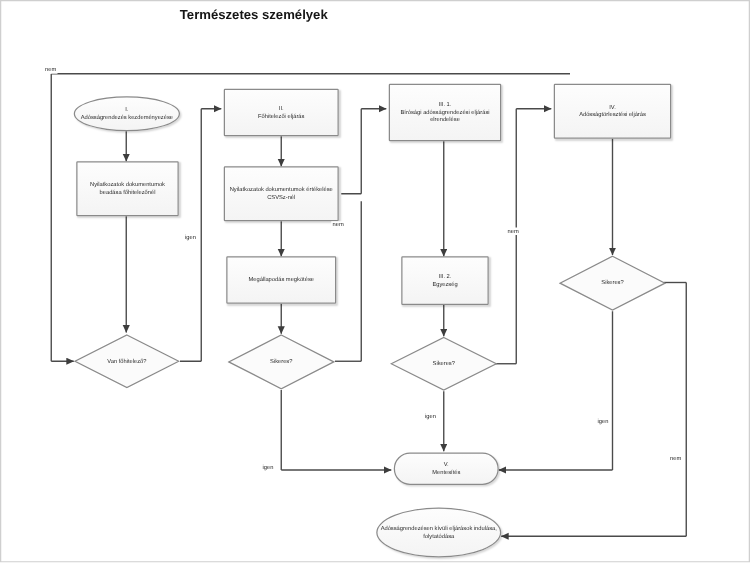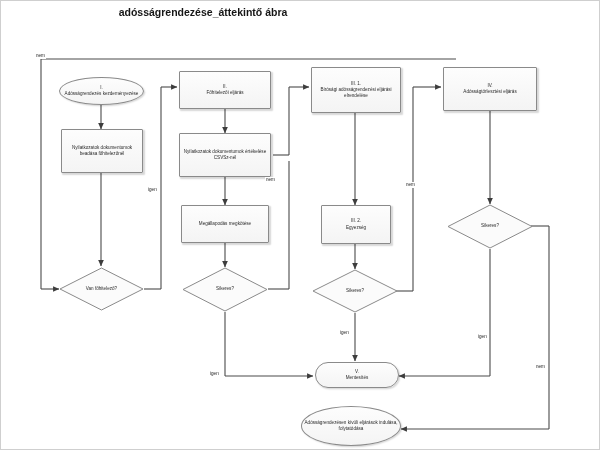--- a/index.html
+++ b/index.html
@@ -34,21 +34,21 @@
 
   .elabel{position:absolute;font-size:4.6px;line-height:6px;color:#1d1d1d;
           background:#ffffff;padding:0 1px;white-space:nowrap;}
 </style>
 </head>
 <body>
 
 <div id="page">
 
   <div id="title">
-    <div>adósságrendezése_áttekintő ábra</div>
+    <div>Természetes személyek</div>
   </div>
 
   <svg id="wires" viewBox="0 0 600 450">
     <defs>
       <marker id="ah" markerWidth="7" markerHeight="7" refX="5.4" refY="2.6" orient="auto" markerUnits="strokeWidth">
         <path d="M0,0 L5.6,2.6 L0,5.2 z" fill="#3d3d3d"></path>
       </marker>
     </defs>
     <g stroke="#4a4a4a" stroke-width="1.1" fill="none">
 

